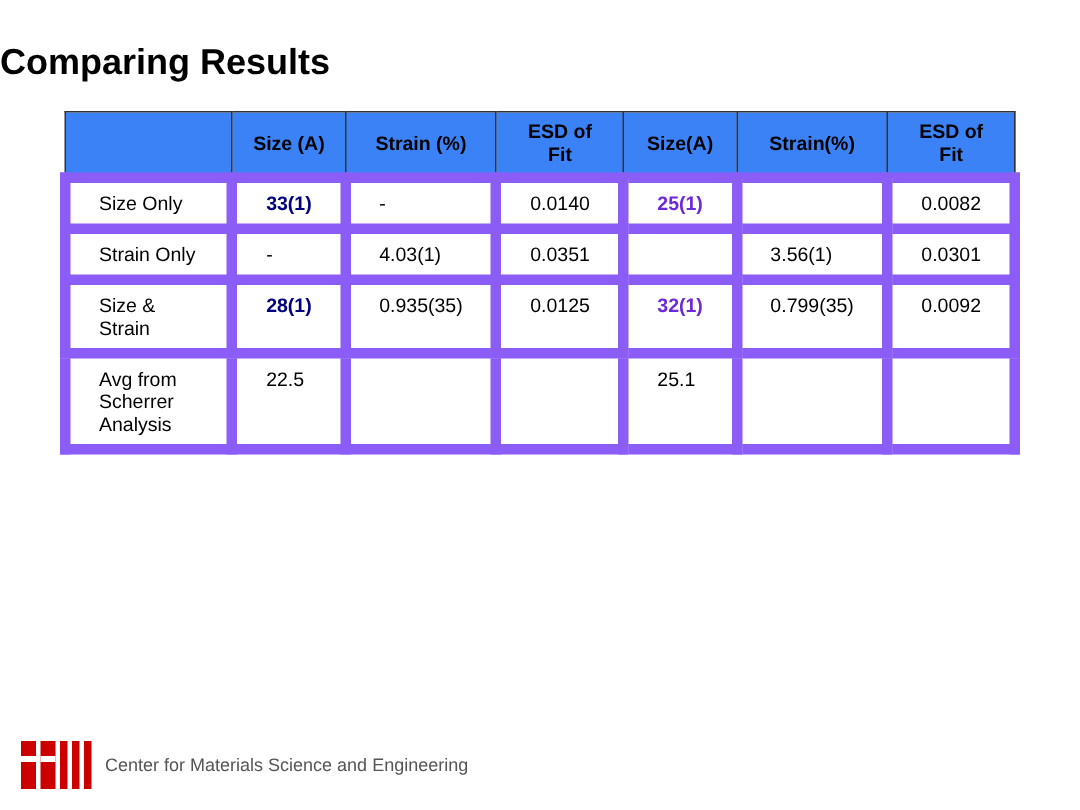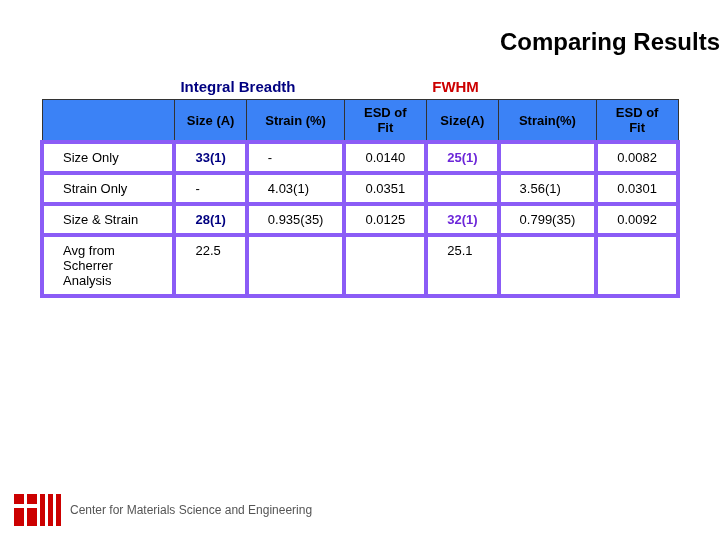--- a/index.html
+++ b/index.html
@@ -9,21 +9,21 @@
       height: 540px;
       background: #ffffff;
       font-family: Arial, sans-serif;
       font-size: 14px;
       color: #000;
       position: relative;
       overflow: hidden;
     }
 
     .page-title {
-      text-align: right;
+      text-align: left;
       font-size: 24px;
       font-weight: bold;
       padding: 28px 0 18px 0;
       color: #000;
     }
 
     .table-container {
       display: flex;
       justify-content: center;
       padding: 0 40px;
@@ -57,21 +57,21 @@
       border: 1px solid #333;
       padding: 5px 7px;
       font-size: 13px;
       font-weight: bold;
       vertical-align: middle;
       text-align: center;
       background: #3b82f6;
     }
 
     .data-row td {
-      border: 4px solid #8b5cf6;
+      border: 7px solid #8b5cf6;
       padding: 6px 19px;
       vertical-align: top;
       font-size: 13px;
     }
 
     .row-label {
       font-weight: normal;
       font-size: 13px;
     }
 
@@ -125,29 +125,20 @@
   </style>
 </head>
 <body>
 
 <div class="page-title">Comparing Results</div>
 
 <div class="table-container">
   <table>
 
     <tbody>
-        <tr class="group-header-row">
-      <td class="group-label-cell"></td>
-      <td colspan="3">
-        <span class="integral-header">Integral Breadth</span>
-      </td>
-      <td colspan="3">
-        <span class="fwhm-header">FWHM</span>
-      </td>
-    </tr>
 
     <tr class="col-header-row">
       <td></td>
       <td>Size (A)</td>
       <td>Strain (%)</td>
       <td>ESD of<br>Fit</td>
       <td>Size(A)</td>
       <td>Strain(%)</td>
       <td>ESD of<br>Fit</td>
     </tr>

